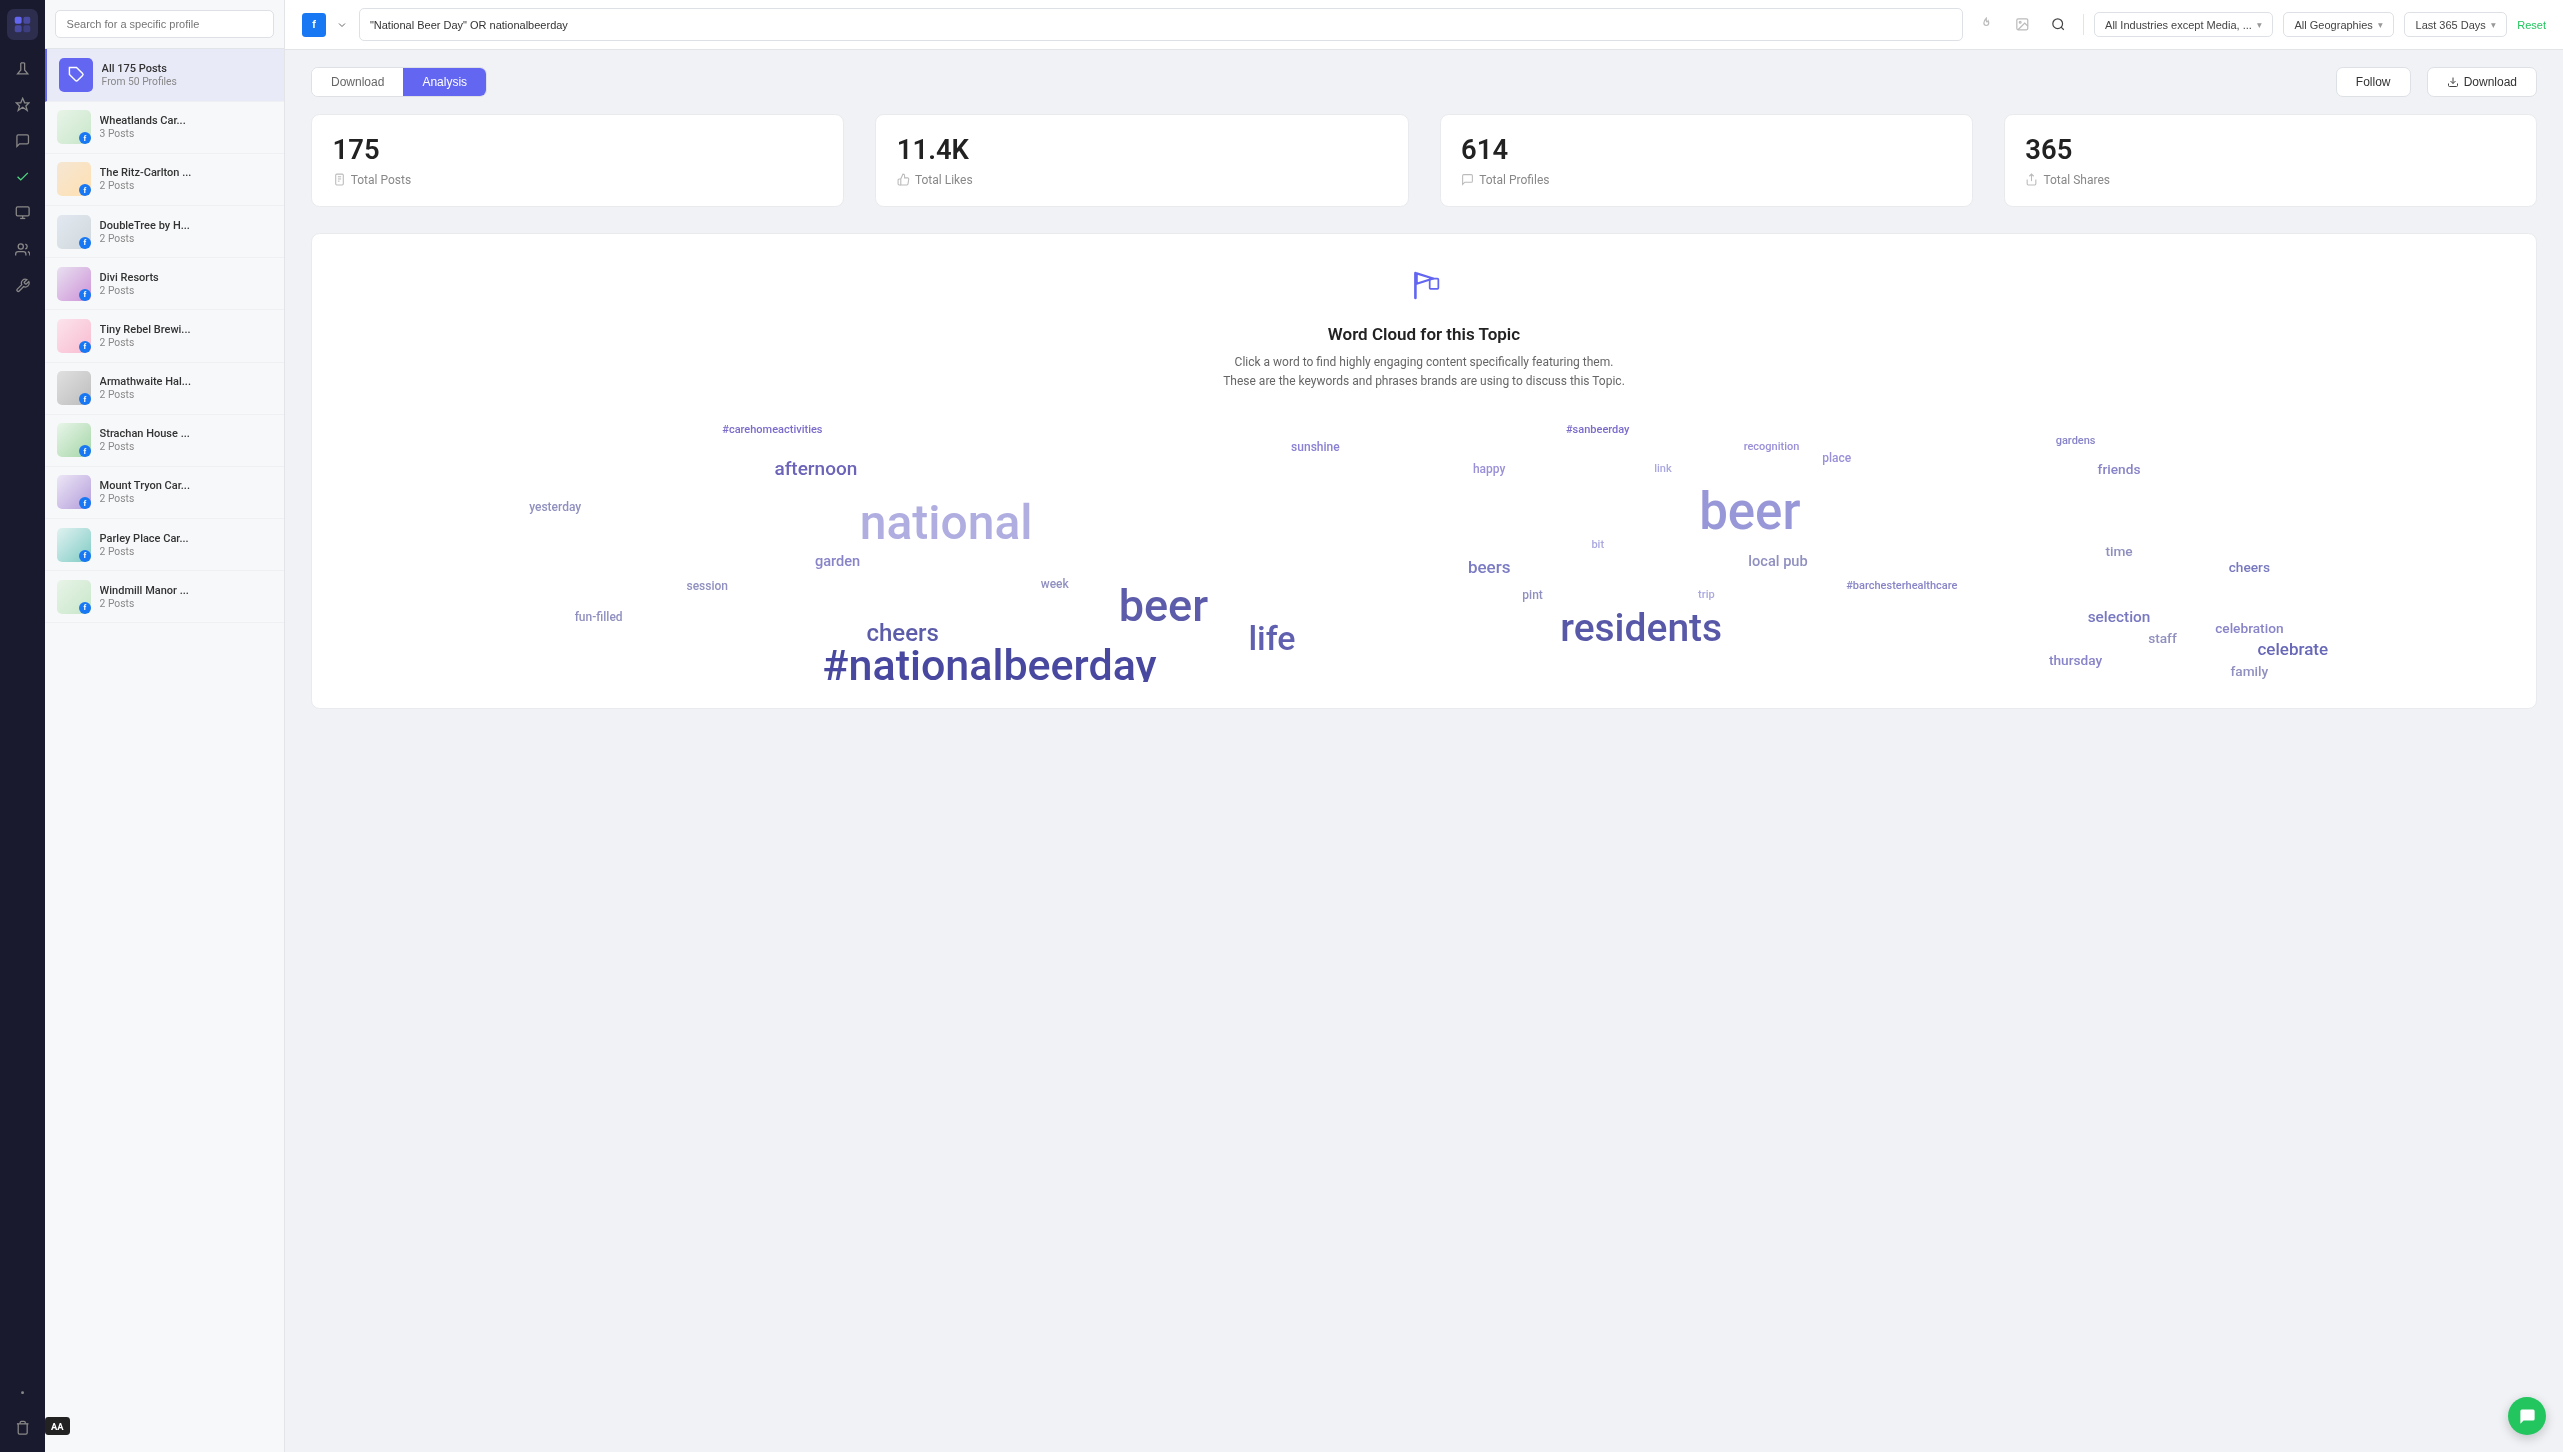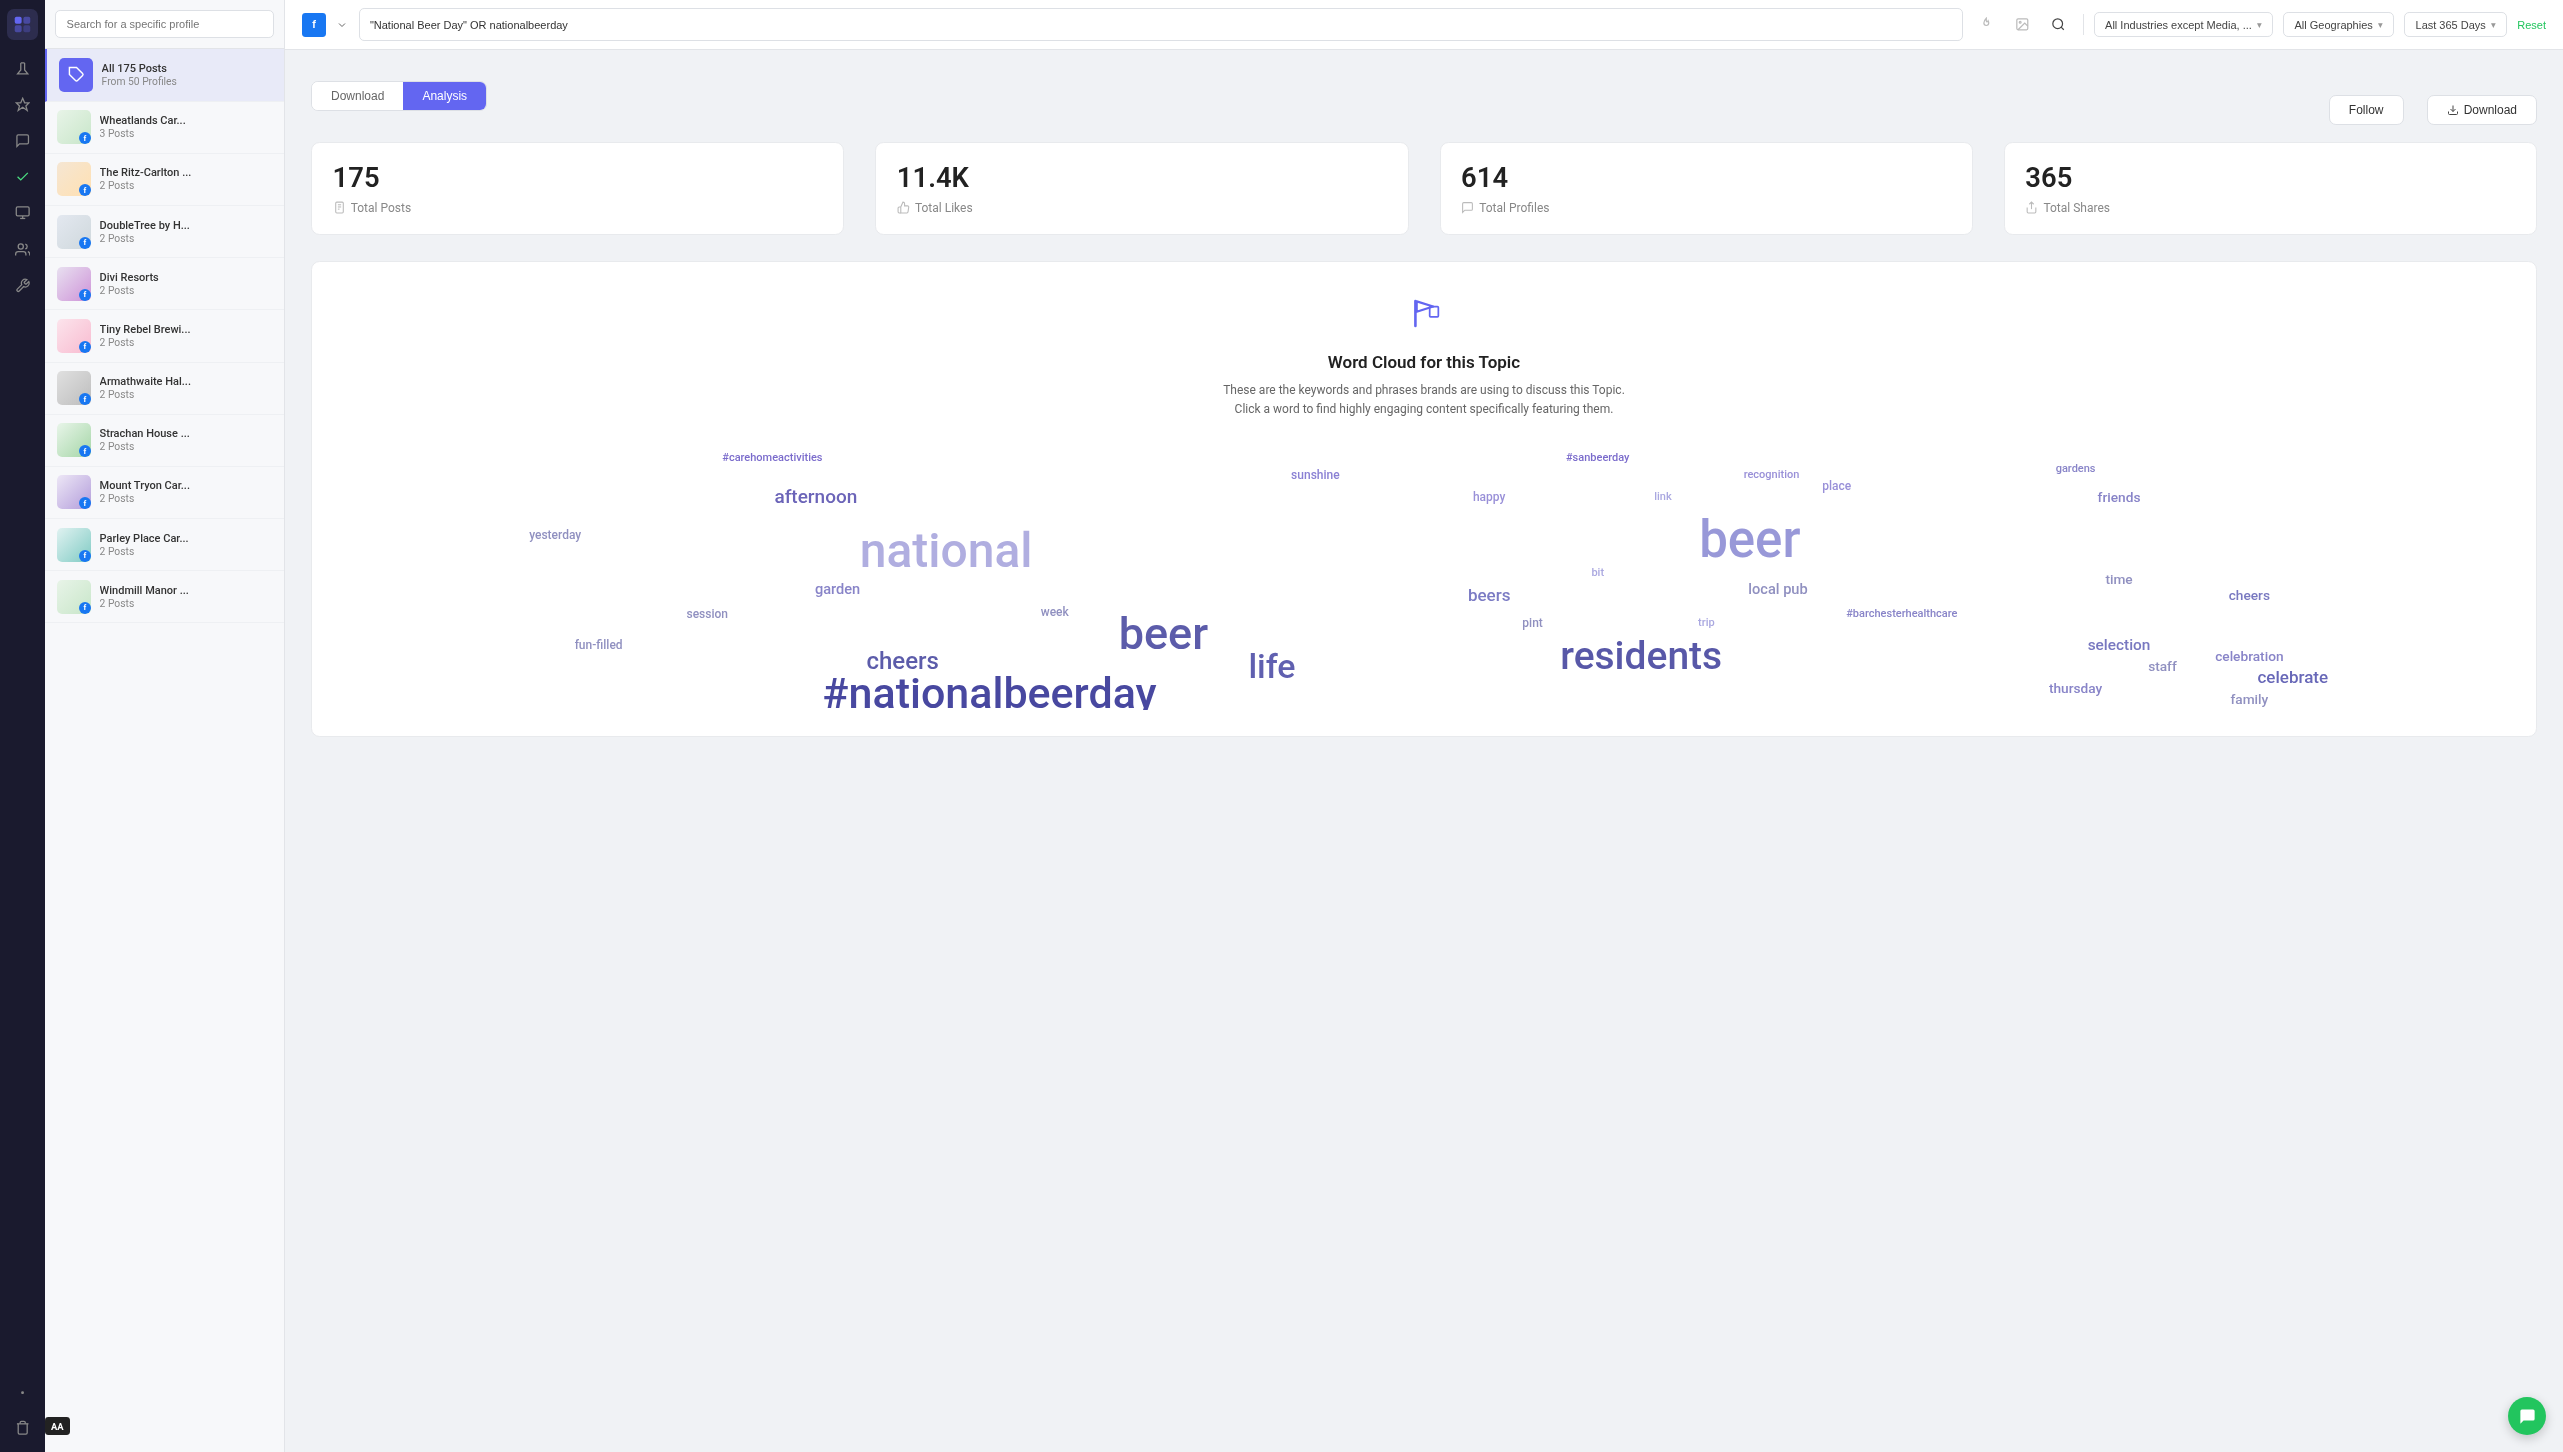--- a/index.html
+++ b/index.html
@@ -43,21 +43,21 @@
     .reset-btn { color: #22c55e; font-size: 11px; font-weight: 500; cursor: pointer; background: none; border: none; }
 
     
     .content { flex: 1; overflow-y: auto; padding: 17px 26px; }
 
     
     .content-header { display: flex; align-items: center; justify-content: space-between; margin-bottom: 17px; }
     .tabs { display: flex; gap: 0; border: 0.9px solid #dde0e5; border-radius: 6.9px; overflow: hidden; background: white; }
     .tab { padding: 6.9px 19px; font-size: 12px; cursor: pointer; color: #666; background: white; border: none; }
     .tab.active { background: #6366f1; color: white; }
-    .header-actions { display: flex; gap: 23px; margin-top: 28px; }
+    .header-actions { display: flex; gap: 16px; }
     .follow-btn { padding: 6.9px 19px; border: 0.9px solid #dde0e5; border-radius: 6.9px; background: white; font-size: 12px; cursor: pointer; color: #333; }
     .download-btn { padding: 6.9px 19px; border: 0.9px solid #dde0e5; border-radius: 6.9px; background: white; font-size: 12px; cursor: pointer; color: #333; display: flex; align-items: center; gap: 5.1px; }
 
     
     .stats-grid { display: grid; grid-template-columns: repeat(4, 1fr); gap: 31px; margin-bottom: 26px; }
     .stat-card { background: white; border-radius: 8.6px; padding: 19px 20.6px; border: 0.9px solid #e8eaed; }
     .stat-number { font-size: 27.4px; font-weight: 600; color: #222; margin-bottom: 6.9px; }
     .stat-label { font-size: 12px; color: #888; display: flex; align-items: center; gap: 5.1px; }
 
     
@@ -410,22 +410,22 @@
         <div class="word-cloud-header">
           <div class="word-cloud-icon">
             <svg width="45" height="45" viewBox="0 0 52 52" fill="none">
 
               <rect x="14" y="10" width="3" height="32" fill="#6366f1" rx="1.5"></rect>
               <path d="M17 12 L36 18 L17 24 Z" fill="none" stroke="#6366f1" stroke-width="2.5" stroke-linejoin="round"></path>
               <rect x="32" y="18" width="10" height="12" fill="none" stroke="#6366f1" stroke-width="2" rx="1"></rect>
             </svg>
           </div>
           <div class="word-cloud-title">Word Cloud for this Topic</div>
+          <div class="word-cloud-desc">Click a word to find highly engaging content specifically featuring them.</div>
           <div class="word-cloud-desc">These are the keywords and phrases brands are using to discuss this Topic.</div>
-          <div class="word-cloud-desc">Click a word to find highly engaging content specifically featuring them.</div>
         </div>
         <div class="word-cloud-canvas" id="wordcloud">
         <span style="font-size: 11px; color: rgb(123, 108, 204); left: 20%; top: 8%; transform: translate(-50%, -50%);">#carehomeactivities</span>
             <span style="font-size: 11px; color: rgb(123, 108, 204); left: 58%; top: 8%; transform: translate(-50%, -50%);">#sanbeerday</span>
             <span style="font-size: 12px; color: rgb(138, 128, 212); left: 45%; top: 14%; transform: translate(-50%, -50%);">sunshine</span>
             <span style="font-size: 11px; color: rgb(153, 144, 216); left: 66%; top: 14%; transform: translate(-50%, -50%);">recognition</span>
             <span style="font-size: 11px; color: rgb(136, 132, 200); left: 80%; top: 12%; transform: translate(-50%, -50%);">gardens</span>
             <span style="font-size: 19px; color: rgb(107, 100, 184); left: 22%; top: 22%; transform: translate(-50%, -50%);">afternoon</span>
             <span style="font-size: 12px; color: rgb(153, 144, 216); left: 53%; top: 22%; transform: translate(-50%, -50%);">happy</span>
             <span style="font-size: 11px; color: rgb(170, 168, 224); left: 61%; top: 22%; transform: translate(-50%, -50%);">link</span>

